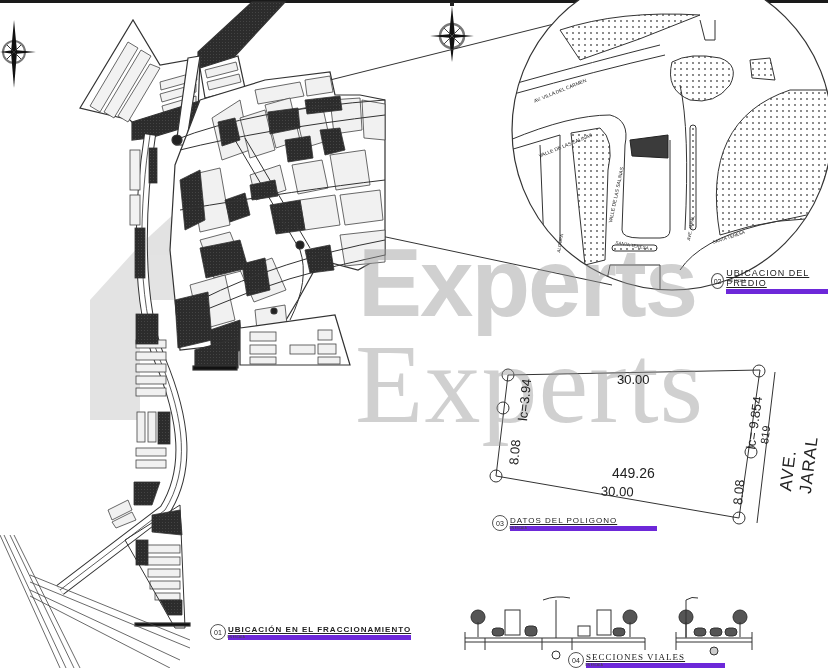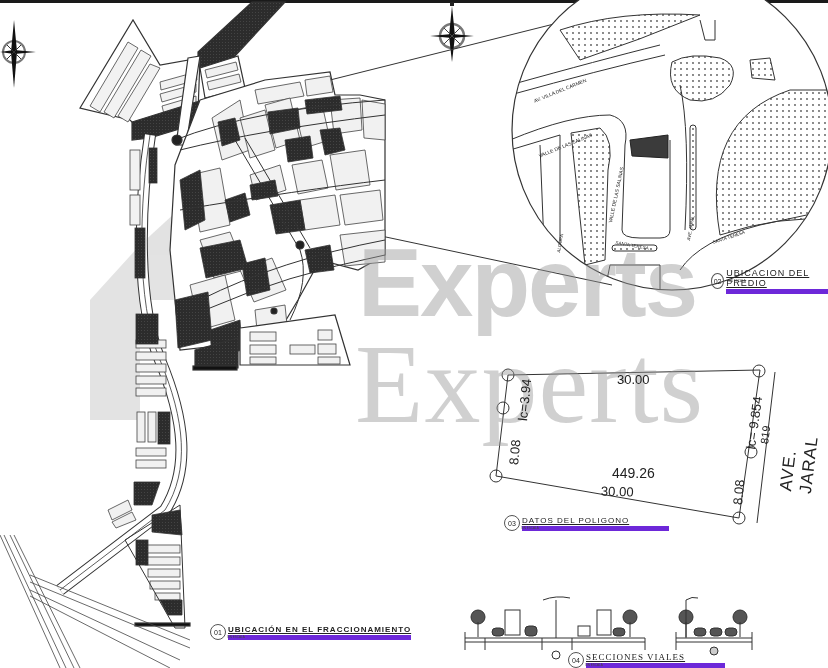--- a/index.html
+++ b/index.html
@@ -310,21 +310,21 @@
 <div class="caption" style="left:210px;top:624px;">
   <span class="num">01</span>
   <span class="title" style="font-size:8px;font-weight:bold;">UBICACIÓN EN EL FRACCIONAMIENTO</span>
   <span class="sub">SIN ESCALA</span>
 </div>
 <div class="caption" style="left:711px;top:268px;">
   <span class="num">02</span>
   <span class="title" style="font-size:9px;">UBICACION DEL PREDIO</span>
   <span class="sub">SIN ESCALA</span>
 </div>
-<div class="caption" style="left:504px;top:515px;">
+<div class="caption" style="left:492px;top:515px;">
   <span class="num">03</span>
   <span class="title" style="font-size:8px;padding-right:40px;">DATOS DEL POLIGONO</span>
   <span class="sub">SIN ESCALA</span>
 </div>
 <div class="caption" style="left:568px;top:652px;">
   <span class="num">04</span>
   <span class="title" style="font-size:9px;padding-right:40px;font-family:Liberation Serif, serif;">SECCIONES VIALES</span>
   <span class="sub">SIN ESCALA</span>
 </div>
 

